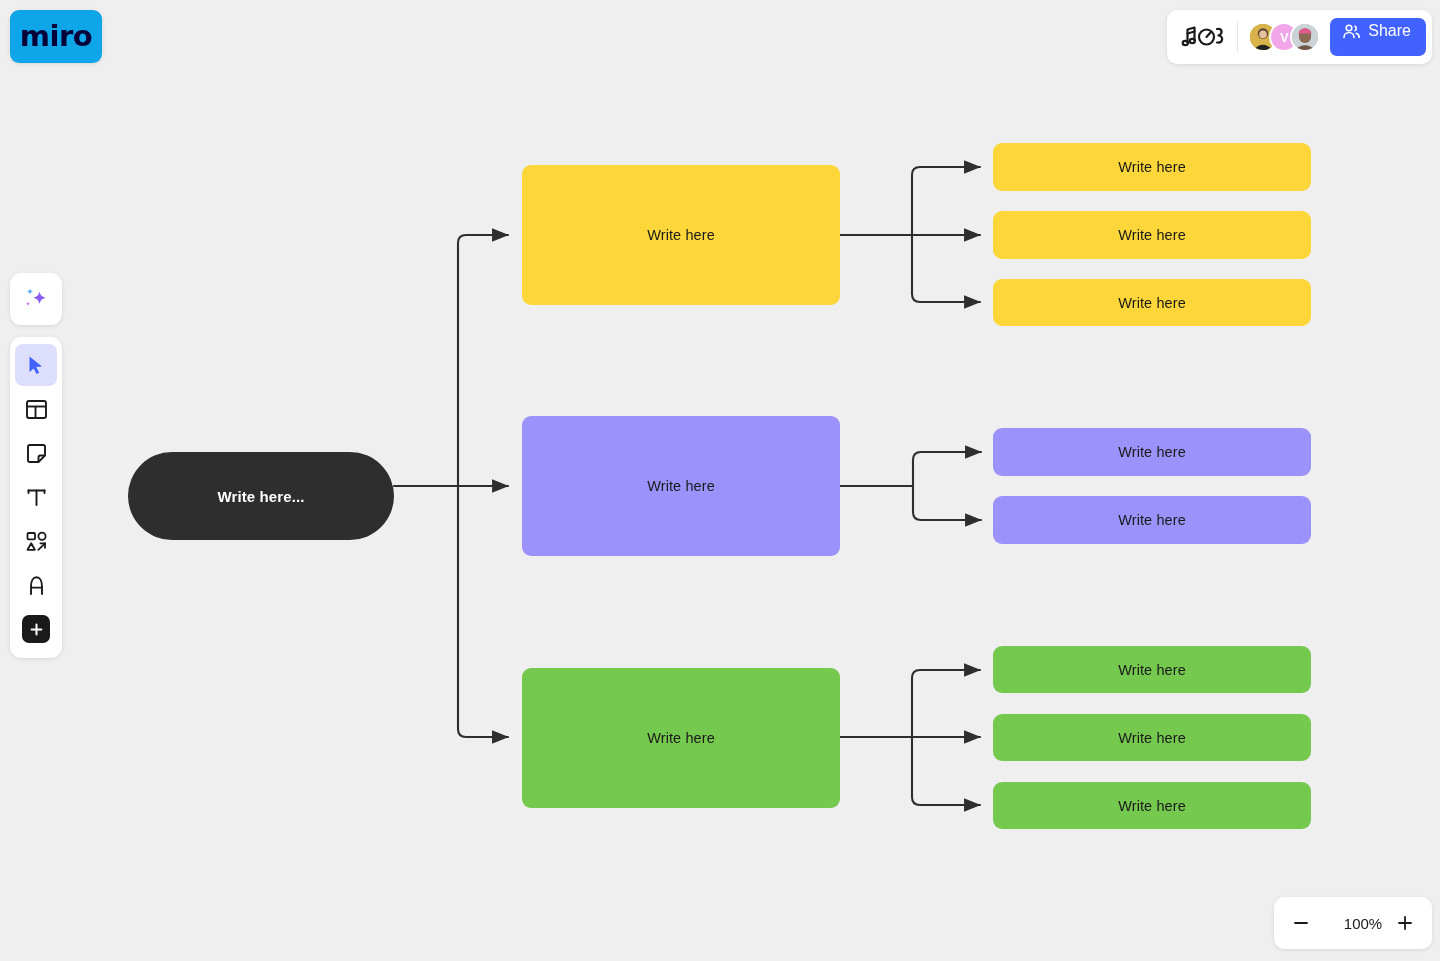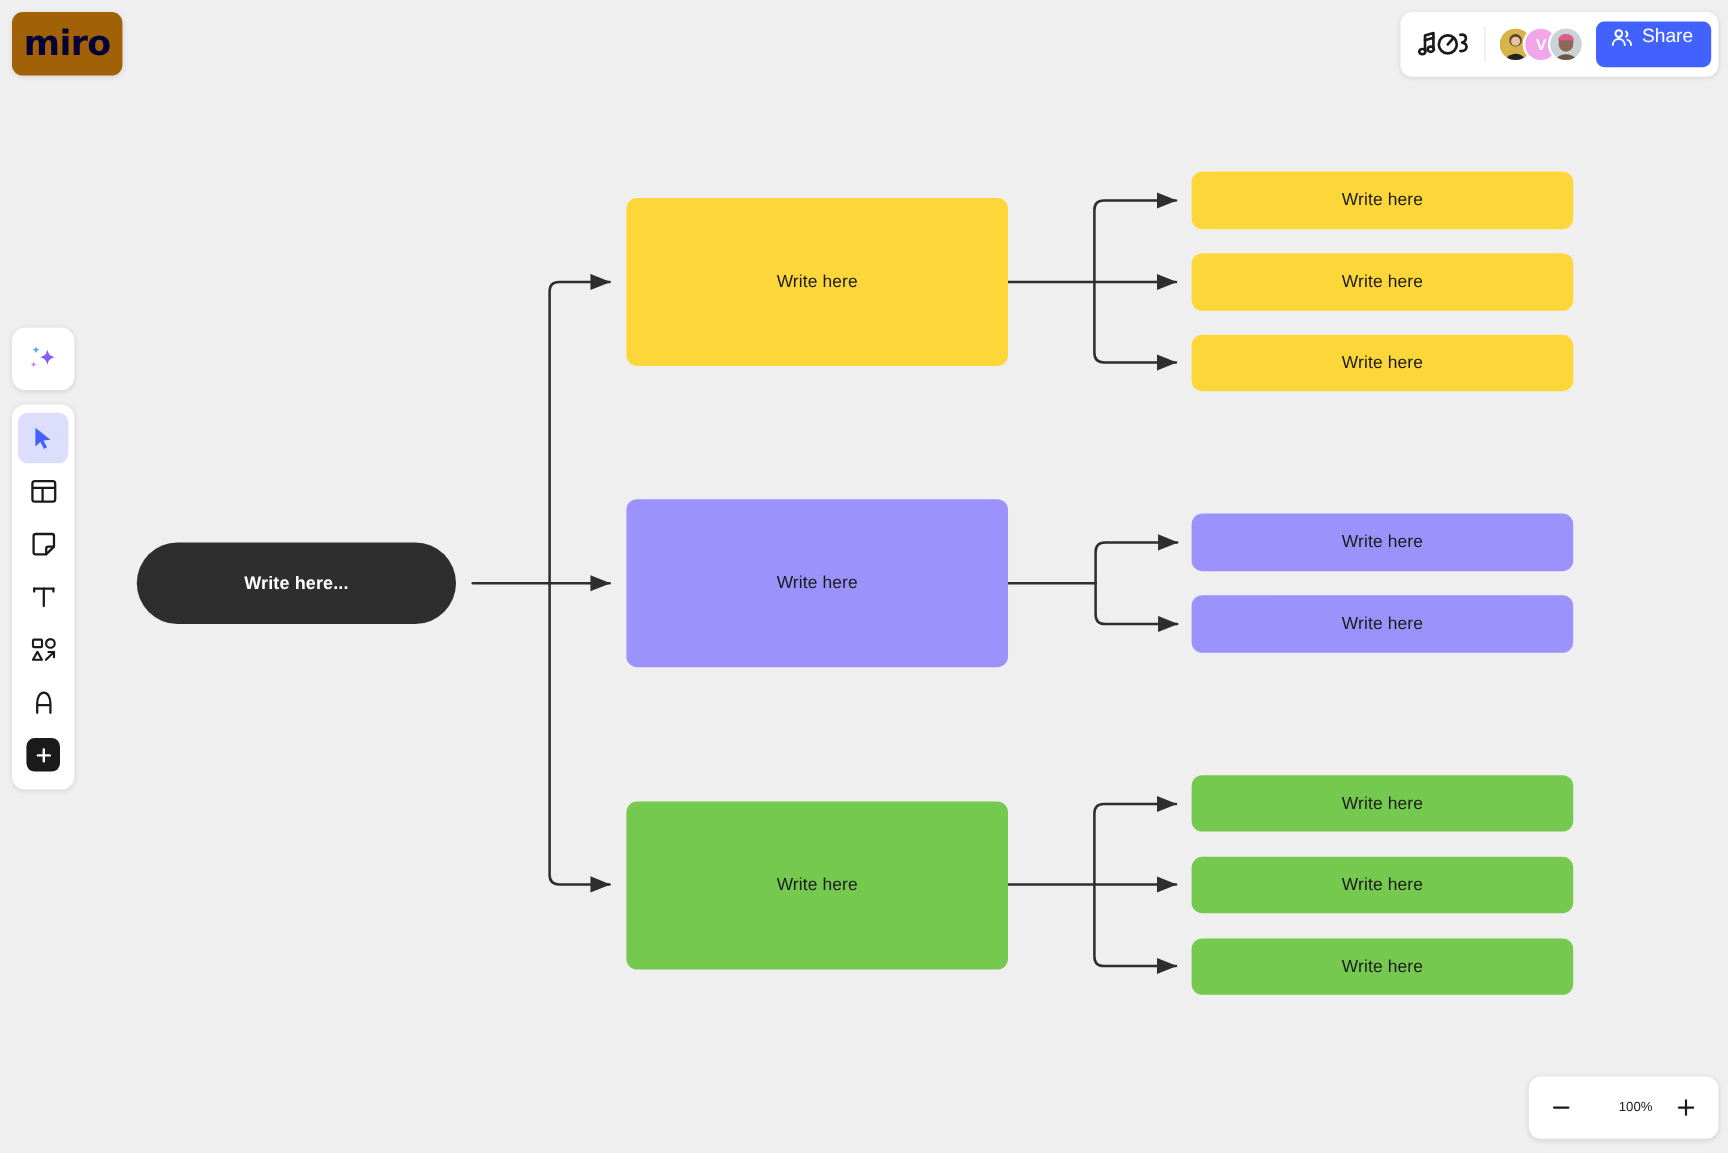--- a/index.html
+++ b/index.html
@@ -31,21 +31,21 @@
     font-size: 15px;
     border-radius: 999px;
   }
   .node.branch { border-radius: 9px; }
   .node.leaf   { border-radius: 9px; }
 
   
   #logo-card {
     position: absolute; left: 10px; top: 10px;
     width: 92px; height: 53px;
-    background: #a16207; border-radius: 9px;
+    background: #0ea5e9; border-radius: 9px;
     box-shadow: 0 1px 4px rgba(0,0,0,.10);
     display: flex; align-items: center; justify-content: center;
   }
   #logo-text {
     font-family: "DejaVu Sans", sans-serif;
     font-size: 29px; font-weight: 600; color: #050038;
     letter-spacing: -0.5px; line-height: 1;
   }
 
   
@@ -119,21 +119,21 @@
     display: flex; align-items: center; gap: 4px;
     padding: 0 10px;
   }
   .zoom-btn {
     width: 34px; height: 34px; border: none; background: transparent;
     display: flex; align-items: center; justify-content: center;
     cursor: pointer; border-radius: 6px;
   }
   #zoom-level {
     font-family: "Liberation Sans", sans-serif;
-    font-size: 11px; color: #1A1A1A; min-width: 42px; text-align: center;
+    font-size: 15px; color: #1A1A1A; min-width: 42px; text-align: center;
     user-select: none;
     margin-left: 20px;
   }
 </style>
 </head>
 <body>
 
 <div id="app">
 
   <svg id="canvas-svg" viewBox="0 0 1440 961" xmlns="http://www.w3.org/2000/svg">
@@ -161,21 +161,21 @@
       <path d="M913,486 V460 Q913,452 921,452 H981" marker-end="url(#arrow)"></path>
       <path d="M913,486 V512 Q913,520 921,520 H981" marker-end="url(#arrow)"></path>
 
       <path d="M840,737 H912"></path>
       <path d="M912,737 V678 Q912,670 920,670 H980" marker-end="url(#arrow)"></path>
       <path d="M912,737 H980" marker-end="url(#arrow)"></path>
       <path d="M912,737 V797 Q912,805 920,805 H980" marker-end="url(#arrow)"></path>
     </g>
   </svg>
 
-  <div class="node root" style="left:114px;top:452px;width:266px;height:68px;">Write here...</div>
+  <div class="node root" style="left:128px;top:452px;width:266px;height:88px;">Write here...</div>
 
   <div class="node branch" style="left:522px;top:165px;width:318px;height:140px;background:#FDD739;">Write here</div>
   <div class="node leaf" style="left:993px;top:143px;width:318px;height:48px;background:#FDD739;">Write here</div>
   <div class="node leaf" style="left:993px;top:211px;width:318px;height:48px;background:#FDD739;">Write here</div>
   <div class="node leaf" style="left:993px;top:279px;width:318px;height:47px;background:#FDD739;">Write here</div>
 
   <div class="node branch" style="left:522px;top:416px;width:318px;height:140px;background:#9B93FB;">Write here</div>
   <div class="node leaf" style="left:993px;top:428px;width:318px;height:48px;background:#9B93FB;">Write here</div>
   <div class="node leaf" style="left:993px;top:496px;width:318px;height:48px;background:#9B93FB;">Write here</div>
 

